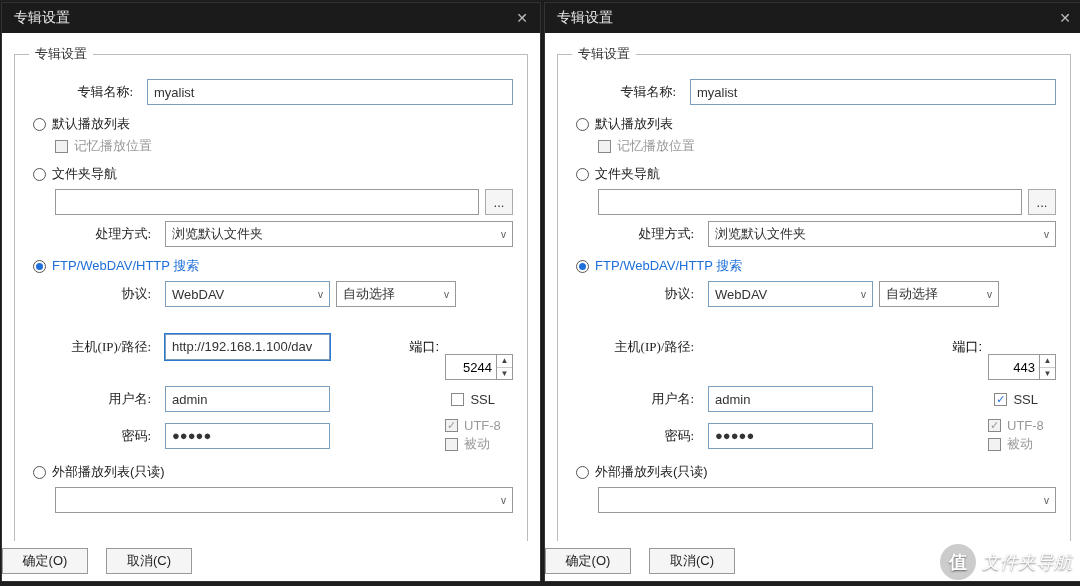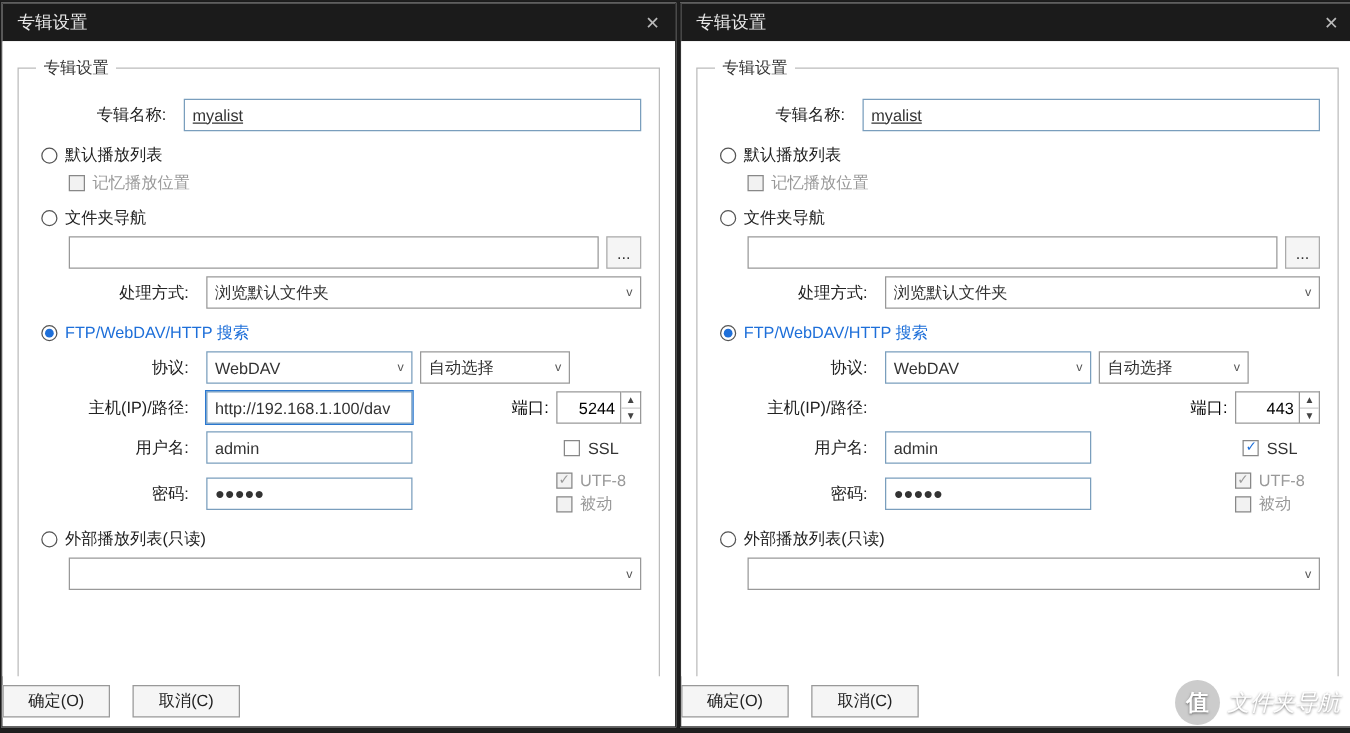--- a/index.html
+++ b/index.html
@@ -68,30 +68,31 @@
     margin: 6px 0;
     gap: 6px;
   }
   .label-col {
     width: 112px;
     min-width: 112px;
     text-align: right;
     padding-right: 8px;
     color: #222;
     font-size: 13px;
+    font-family: Liberation Serif, serif;
   }
   .text-input {
     border: 1px solid #7a9ebd;
     height: 26px;
     padding: 2px 6px;
     font-size: 13px;
     color: #333;
     background: #fff;
   }
-  .text-input.wide { flex: 1; text-decoration: underline; }
+  .text-input.wide { flex: 1; }
   .text-input.sel-like { border-color:#999; }
   .select {
     border: 1px solid #999;
     height: 26px;
     display: flex;
     align-items: center;
     justify-content: space-between;
     padding: 0 6px;
     font-size: 13px;
     color: #333;
@@ -146,21 +147,21 @@
     border: 1px solid #aaa;
     background: #f5f5f5;
     display:flex; align-items:center; justify-content:center;
     color:#333;
   }
   .subindent {
     margin-left: 26px;
   }
   .subindent2 { margin-left: 26px; }
   .port-stepper {
-    display:flex; align-items:center;
+    display:flex; align-items:center;margin-top:41px;
   }
   .port-input {
     width: 52px; height:26px; border:1px solid #999;
     text-align:right; padding-right:4px; font-size:13px;
   }
   .step-btns {
     width: 16px; height:26px; border:1px solid #999; border-left:none;
     display:flex; flex-direction:column;
   }
   .step-btns div {

